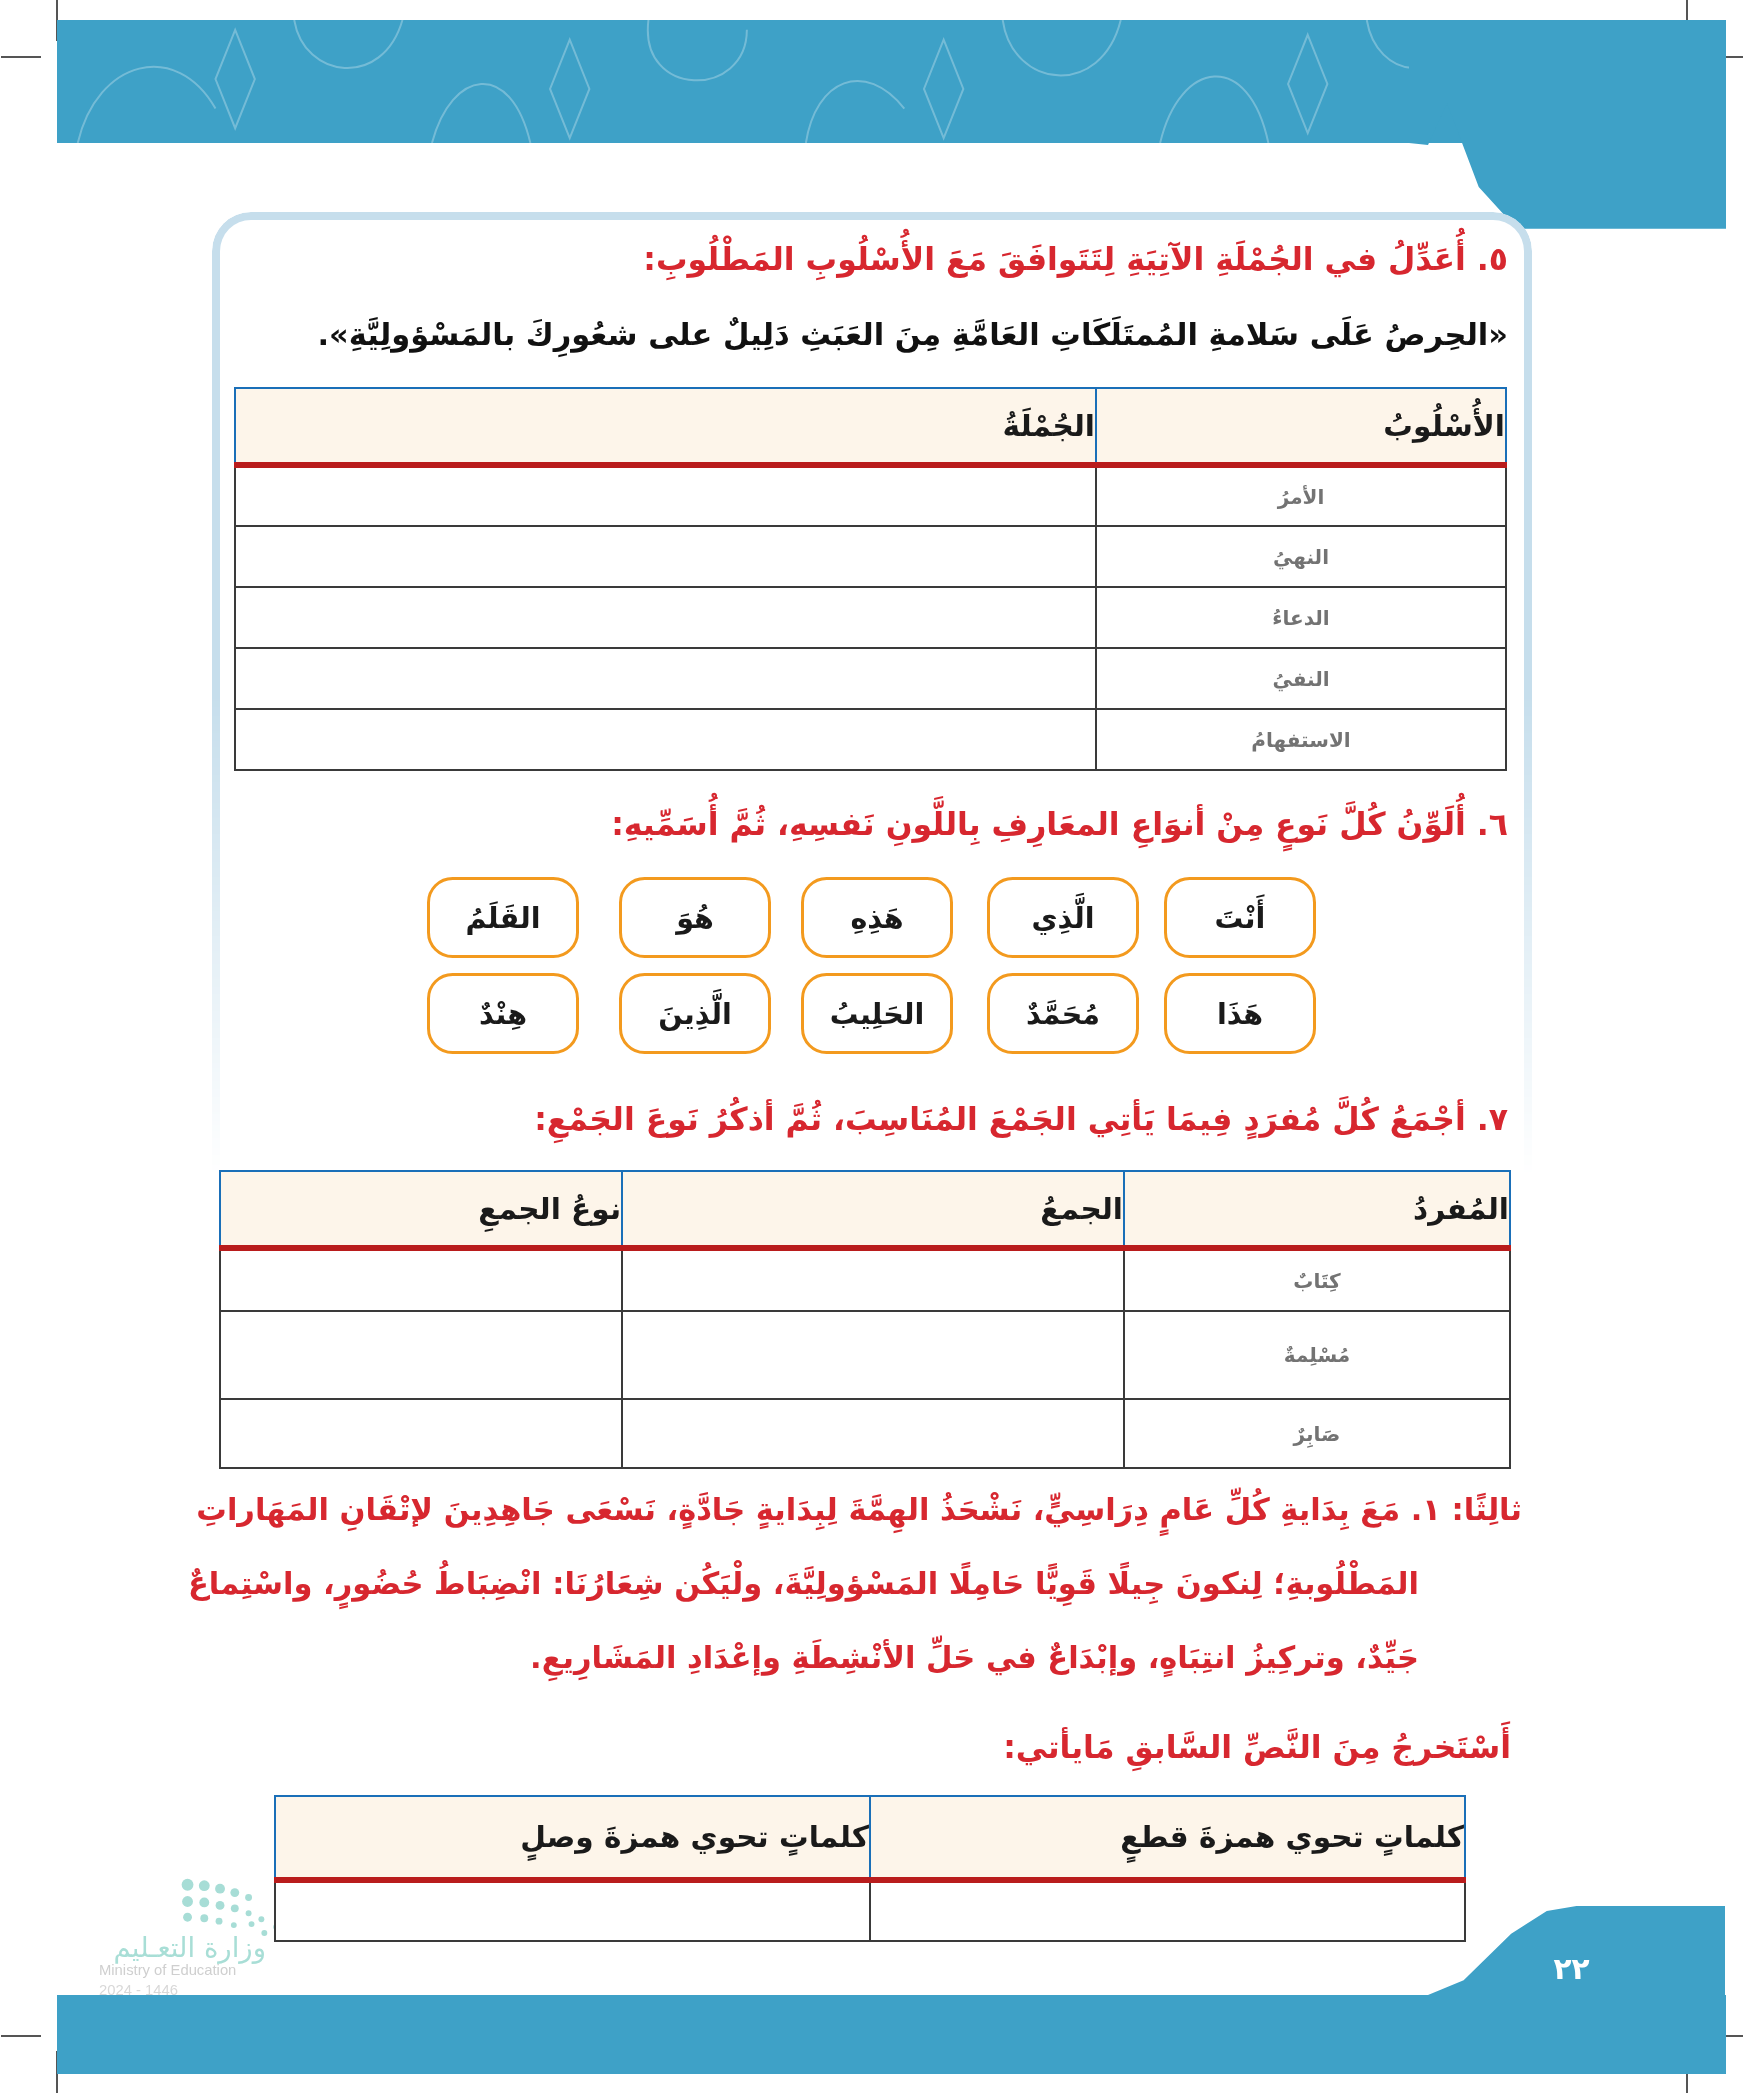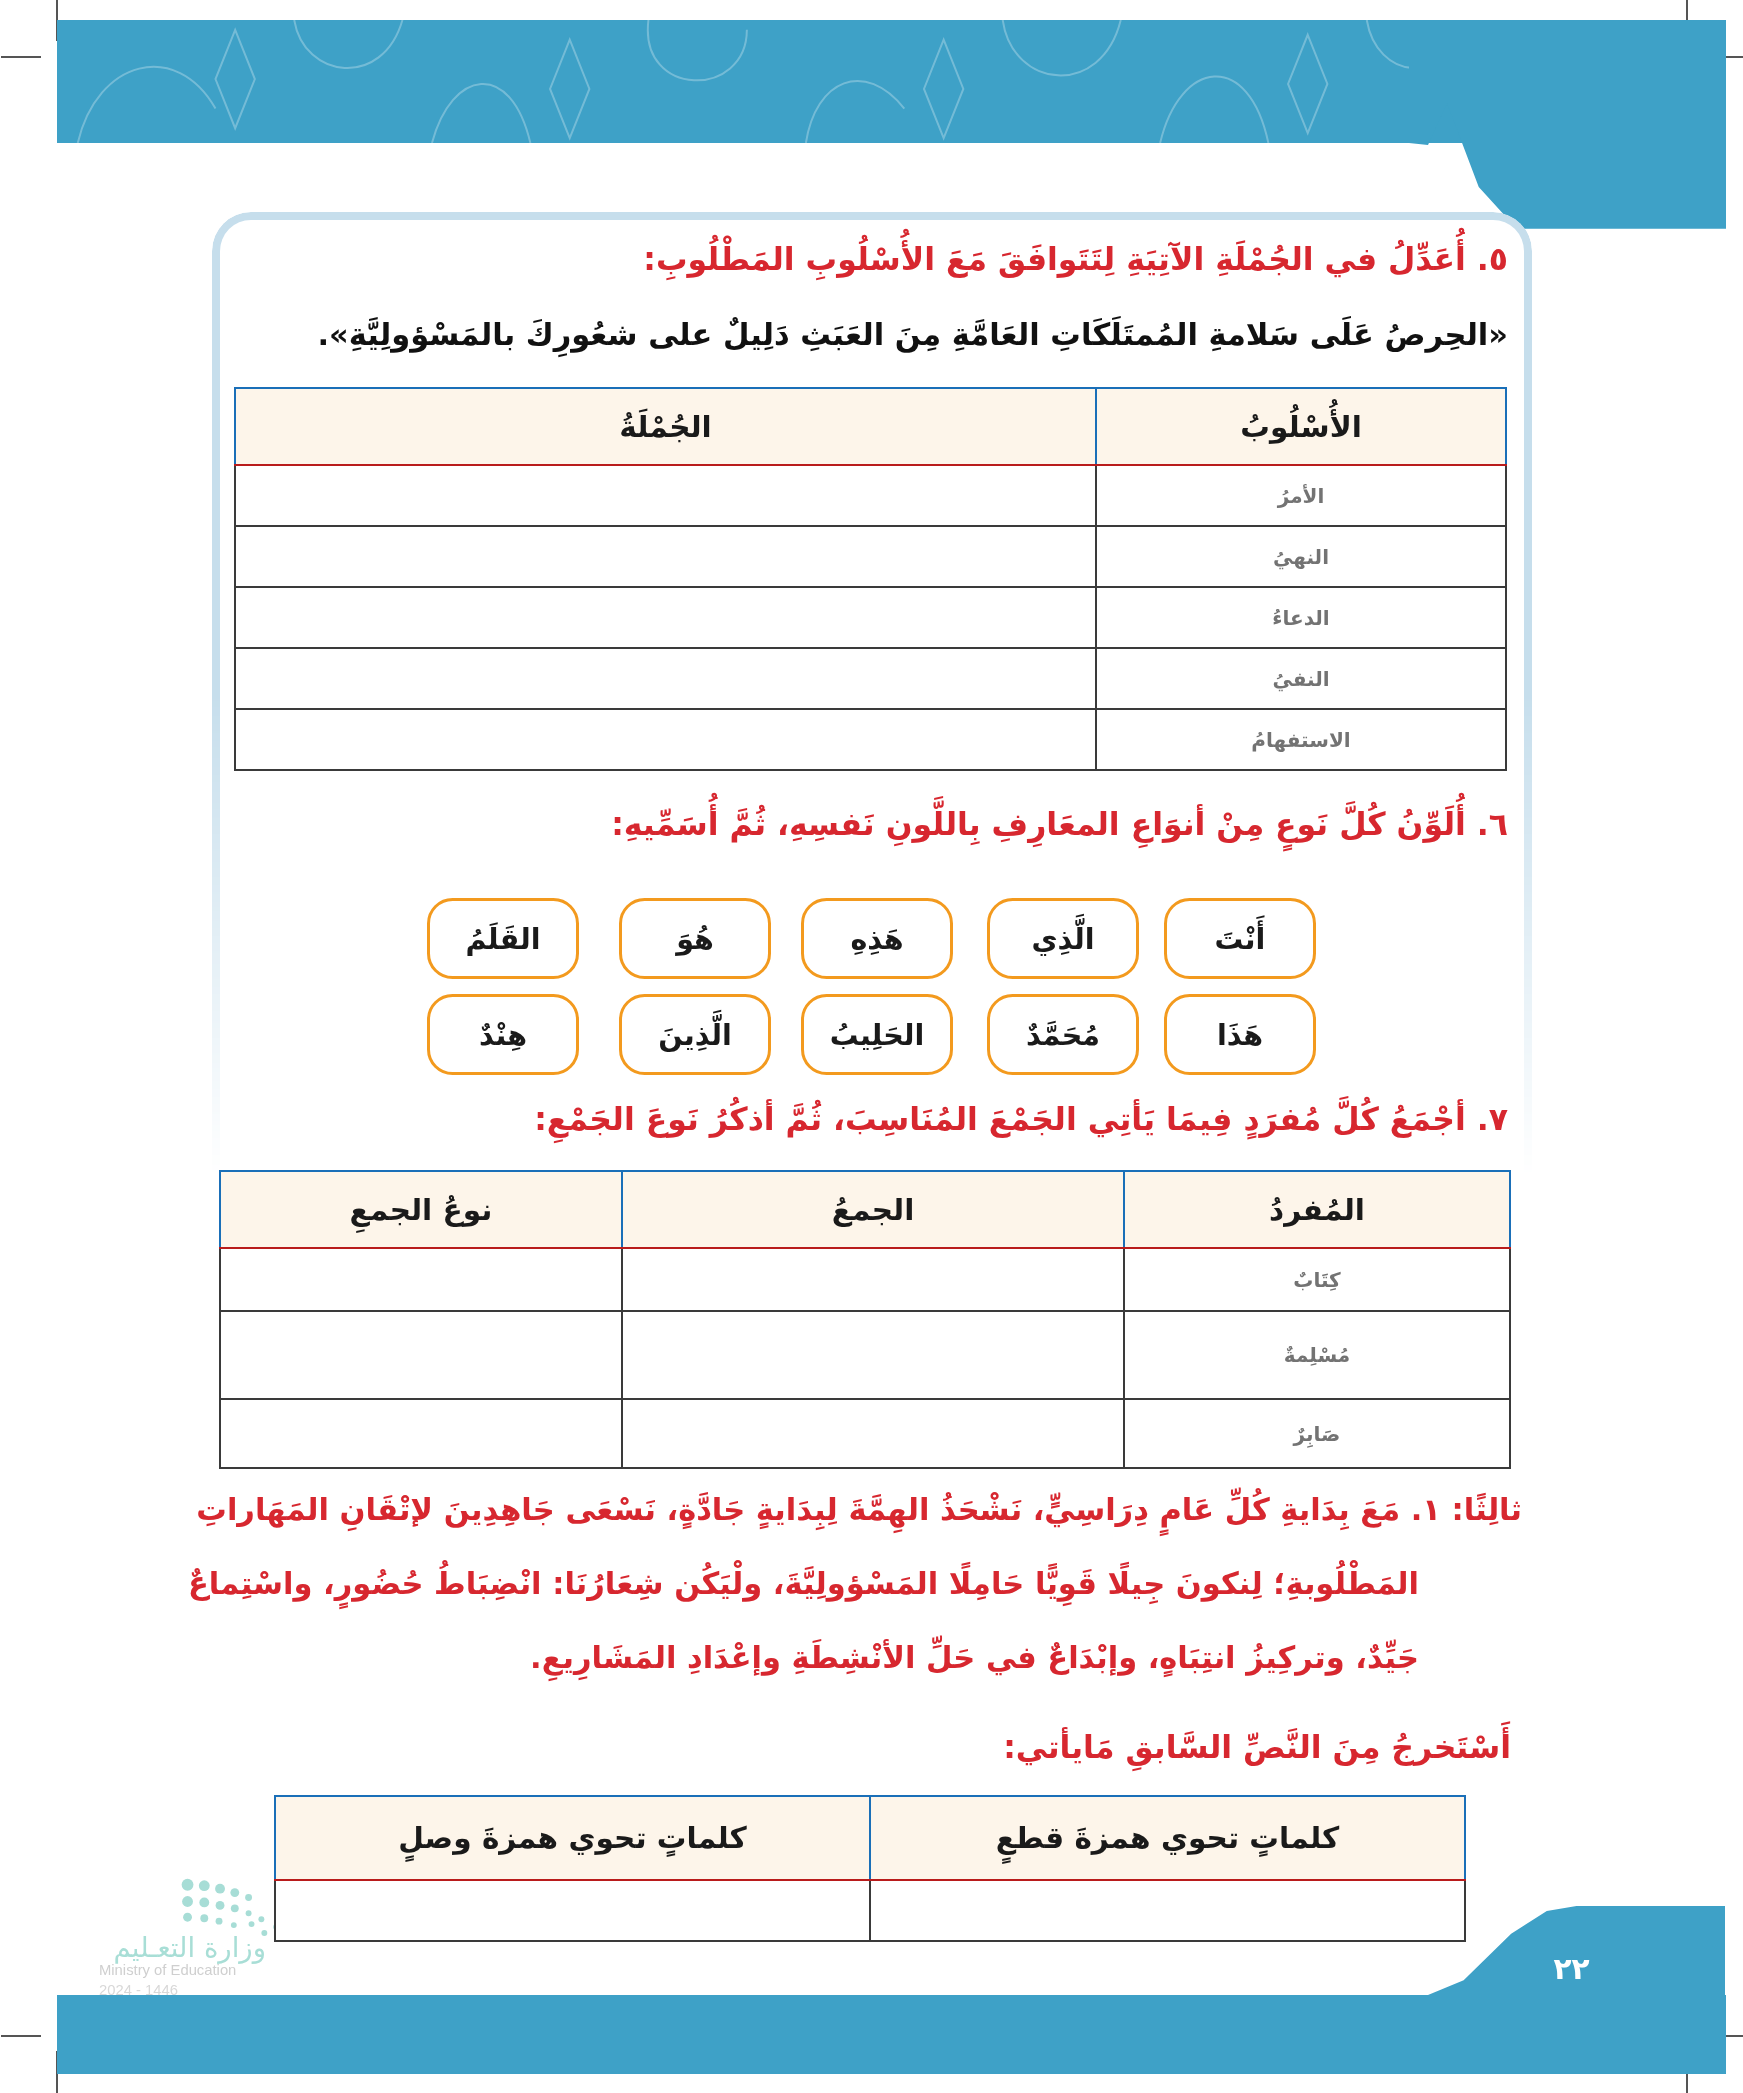--- a/index.html
+++ b/index.html
@@ -47,29 +47,28 @@
     font-family: "DejaVu Sans", sans-serif;
   }
   table.grid th {
     background: #fdf5ea; font-weight: bold; font-size: 29.6px; color: #1a1a1a;
     border: 2px solid #1a6fb8; text-align: center; vertical-align: middle;
   }
   table.grid td {
     border: 2px solid #3a3a3a; font-weight: bold; font-size: 20px;
     text-align: center; vertical-align: middle; background: #fff; color: #737373;
   }
-  table.grid tr.head-row th { border-bottom: 2px solid #b91c1c; }
+  table.grid tr.head-row th { border-bottom: 6px solid #b91c1c; text-align: right; }
 
   .pill {
     position: absolute; width: 152px; height: 81px;
     border: 3.9px solid #f39a1e; border-radius: 25.6px; background: #fff;
     display: flex; align-items: center; justify-content: center;
     font-size: 28.6px; font-weight: bold; color: #1a1a1a;
     font-family: "DejaVu Sans", sans-serif;
-    margin-top: 21px;
   }
 
   .para {
     position: absolute; right: 222px; color: #d7272f; font-weight: bold;
     font-size: 30.5px; direction: rtl; white-space: nowrap;
     font-family: "DejaVu Sans", sans-serif;
   }
 
   
   .bottom-band {

